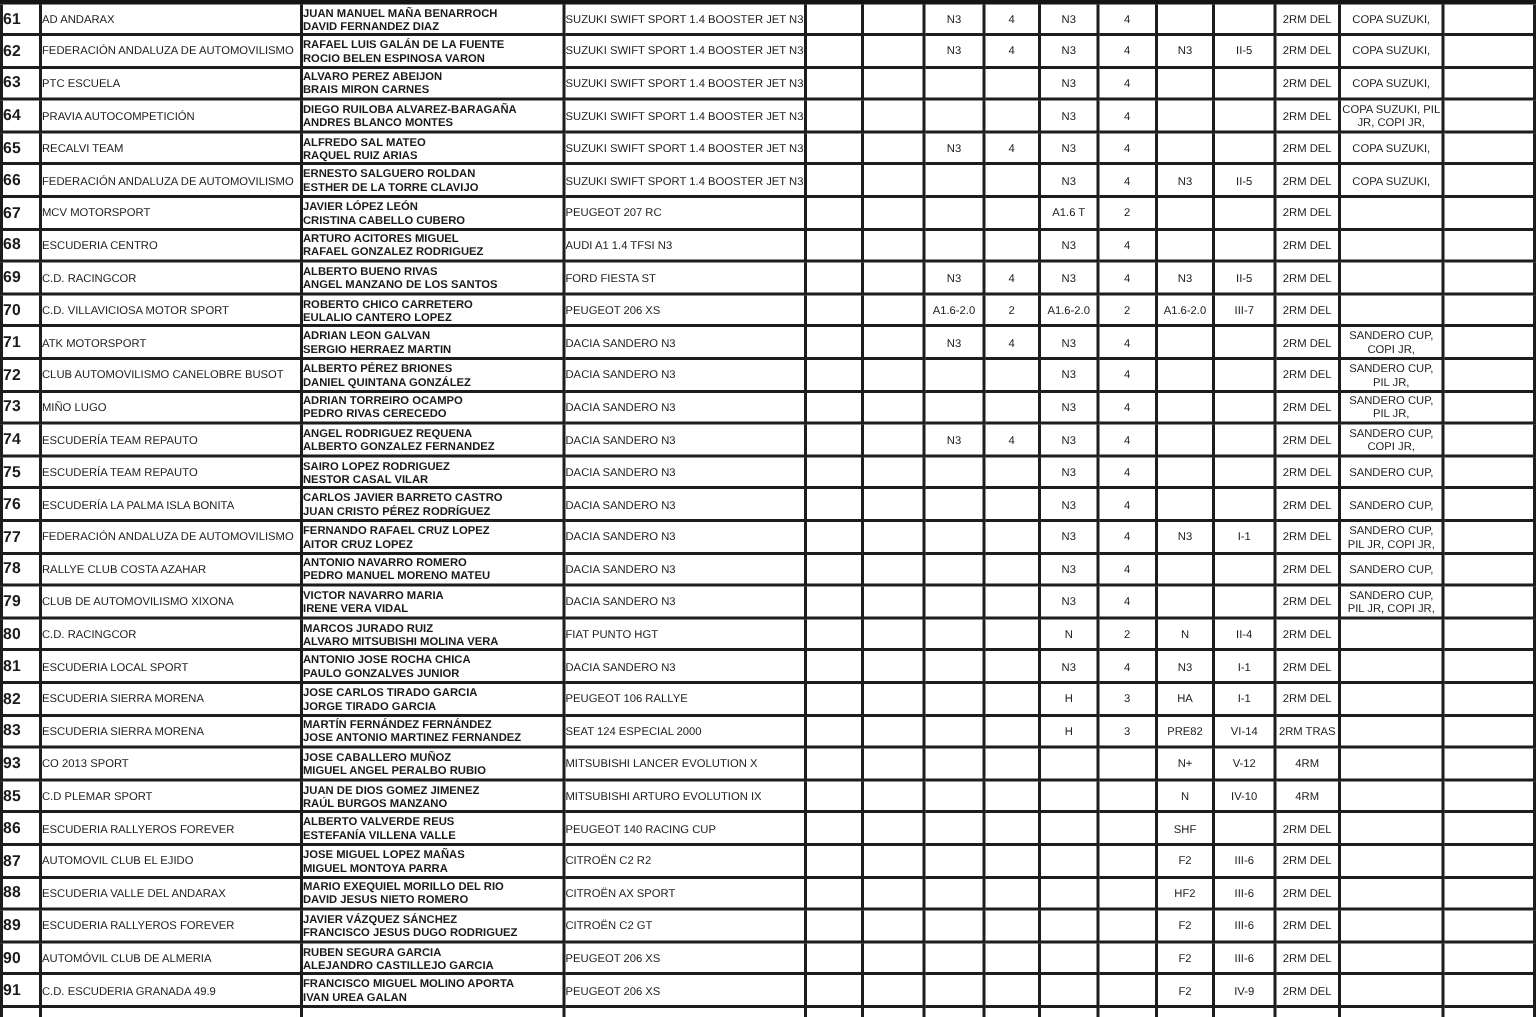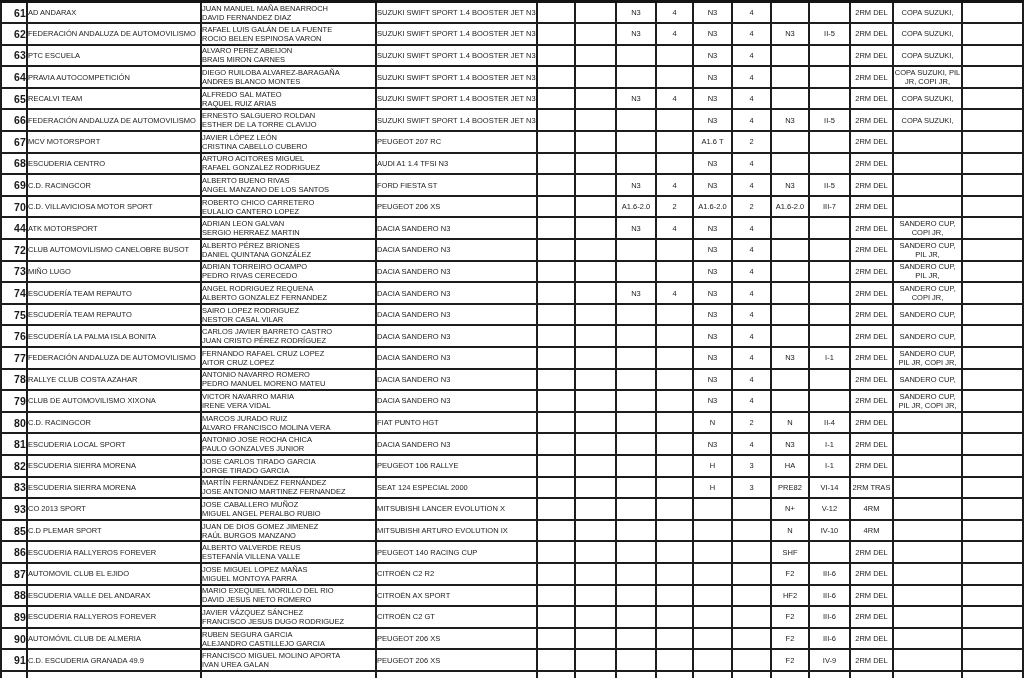--- a/index.html
+++ b/index.html
@@ -22,33 +22,34 @@
   table.entry-list td {
     border: 2px solid #1d1d1d;
     padding: 0;
     color: #1a1a1a;
     overflow: hidden;
     vertical-align: middle;
   }
   td.c-num {
     font-weight: bold;
     font-size: 10.5px;
-    text-align: right;
+    text-align: left;
     letter-spacing: 0.2px;
   }
   td.c-team, td.c-car {
     font-size: 7.5px;
     padding-left: 3px;
     white-space: nowrap;
   }
   td.c-drivers {
     font-size: 7.5px;
     padding-left: 3px;
     line-height: 9px;
     white-space: nowrap;
+    font-weight: bold;
   }
   td.c-class, td.c-drive {
     font-size: 7.5px;
     text-align: center;
     white-space: nowrap;
   }
   td.c-cup {
     font-size: 7.5px;
     text-align: center;
     line-height: 9px;
@@ -284,21 +285,21 @@
     <td class="c-class">A1.6-2.0</td>
     <td class="c-class">2</td>
     <td class="c-class">A1.6-2.0</td>
     <td class="c-class">III-7</td>
     <td class="c-drive">2RM DEL</td>
     <td class="c-cup"></td>
     <td class="c-extra"></td>
   </tr>
 
   <tr>
-    <td class="c-num">44</td>
+    <td class="c-num">71</td>
     <td class="c-team">ATK MOTORSPORT</td>
     <td class="c-drivers">
       <div>ADRIAN LEON GALVAN</div>
       <div>SERGIO HERRAEZ MARTIN</div>
     </td>
     <td class="c-car">DACIA SANDERO N3</td>
     <td class="c-class"></td>
     <td class="c-class"></td>
     <td class="c-class">N3</td>
     <td class="c-class">4</td>
@@ -477,21 +478,21 @@
     <td class="c-drive">2RM DEL</td>
     <td class="c-cup">SANDERO CUP, PIL JR, COPI JR,</td>
     <td class="c-extra"></td>
   </tr>
 
   <tr>
     <td class="c-num">80</td>
     <td class="c-team">C.D. RACINGCOR</td>
     <td class="c-drivers">
       <div>MARCOS JURADO RUIZ</div>
-      <div>ALVARO FRANCISCO MOLINA VERA</div>
+      <div>ALVARO MITSUBISHI MOLINA VERA</div>
     </td>
     <td class="c-car">FIAT PUNTO HGT</td>
     <td class="c-class"></td>
     <td class="c-class"></td>
     <td class="c-class"></td>
     <td class="c-class"></td>
     <td class="c-class">N</td>
     <td class="c-class">2</td>
     <td class="c-class">N</td>
     <td class="c-class">II-4</td>

